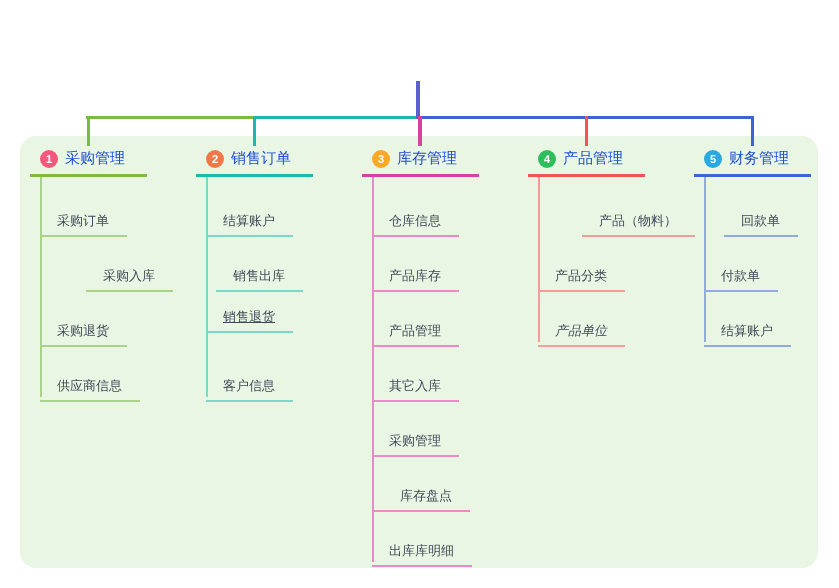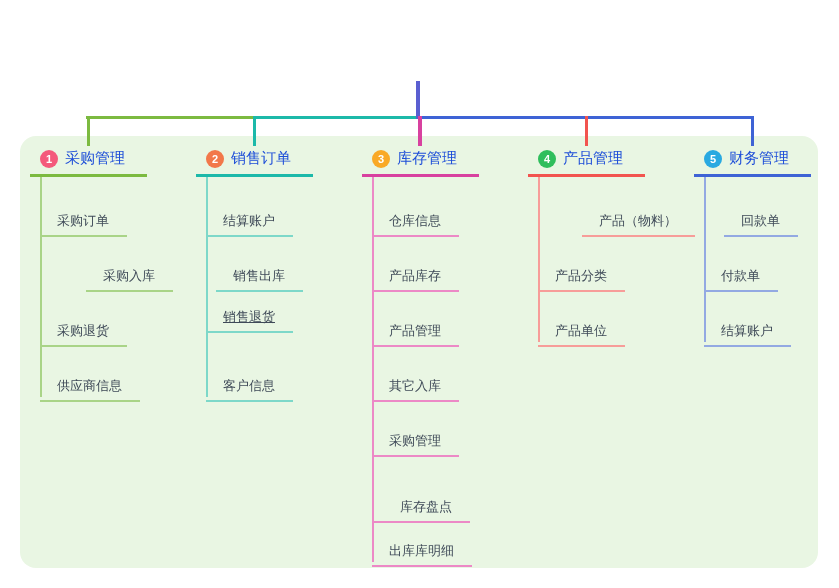--- a/index.html
+++ b/index.html
@@ -81,31 +81,31 @@
         <span class="badge" style="background:#f9a926">3</span>
         <span class="branch-label">库存管理</span>
       </div>
       <div class="title-underline" style="left: 362px; top: 174px; width: 117px; background: rgb(216, 65, 159);"></div>
       <div class="child-vline" style="left: 372px; top: 177px; height: 385px; background: rgb(236, 137, 198);"></div>
       <div class="child-item" style="left: 372px; top: 204px; border-bottom: 2px solid rgb(236, 137, 198);">仓库信息</div>
       <div class="child-item" style="left: 372px; top: 259px; border-bottom: 2px solid rgb(236, 137, 198);">产品库存</div>
       <div class="child-item" style="left: 372px; top: 314px; border-bottom: 2px solid rgb(236, 137, 198);">产品管理</div>
       <div class="child-item" style="left: 372px; top: 369px; border-bottom: 2px solid rgb(236, 137, 198);">其它入库</div>
       <div class="child-item" style="left: 372px; top: 424px; border-bottom: 2px solid rgb(236, 137, 198);">采购管理</div>
-      <div class="child-item" style="left: 372px; top: 490px; border-bottom: 2px solid rgb(236, 137, 198); padding-left: 28px;">库存盘点</div>
+      <div class="child-item" style="left: 372px; top: 479px; border-bottom: 2px solid rgb(236, 137, 198); padding-left: 28px;">库存盘点</div>
       <div class="child-item" style="left: 372px; top: 534px; border-bottom: 2px solid rgb(236, 137, 198);">出库库明细</div>
       <div class="branch-header" style="left: 538px; top: 149px;">
         <span class="badge" style="background:#2fbe5c">4</span>
         <span class="branch-label">产品管理</span>
       </div>
       <div class="title-underline" style="left: 528px; top: 174px; width: 117px; background: rgb(242, 84, 79);"></div>
       <div class="child-vline" style="left: 538px; top: 177px; height: 165px; background: rgb(247, 157, 153);"></div>
       <div class="child-item" style="left: 538px; top: 204px; border-bottom: 2px solid rgb(247, 157, 153); margin-left: 44px;">产品（物料）</div>
       <div class="child-item" style="left: 538px; top: 259px; border-bottom: 2px solid rgb(247, 157, 153);">产品分类</div>
-      <div class="child-item" style="left: 538px; top: 314px; border-bottom: 2px solid rgb(247, 157, 153);">产品单位</div>
+      <div class="child-item" style="left: 538px; top: 314px; border-bottom: 2px solid rgb(247, 157, 153); font-style: italic;">产品单位</div>
       <div class="branch-header" style="left: 704px; top: 149px;">
         <span class="badge" style="background:#29a9e1">5</span>
         <span class="branch-label">财务管理</span>
       </div>
       <div class="title-underline" style="left: 694px; top: 174px; width: 117px; background: rgb(62, 99, 213);"></div>
       <div class="child-vline" style="left: 704px; top: 177px; height: 165px; background: rgb(147, 169, 226);"></div>
       <div class="child-item" style="left: 704px; top: 204px; border-bottom: 2px solid rgb(147, 169, 226); margin-left: 20px;">回款单</div>
       <div class="child-item" style="left: 704px; top: 259px; border-bottom: 2px solid rgb(147, 169, 226);">付款单</div>
       <div class="child-item" style="left: 704px; top: 314px; border-bottom: 2px solid rgb(147, 169, 226);">结算账户</div>
     </div>

